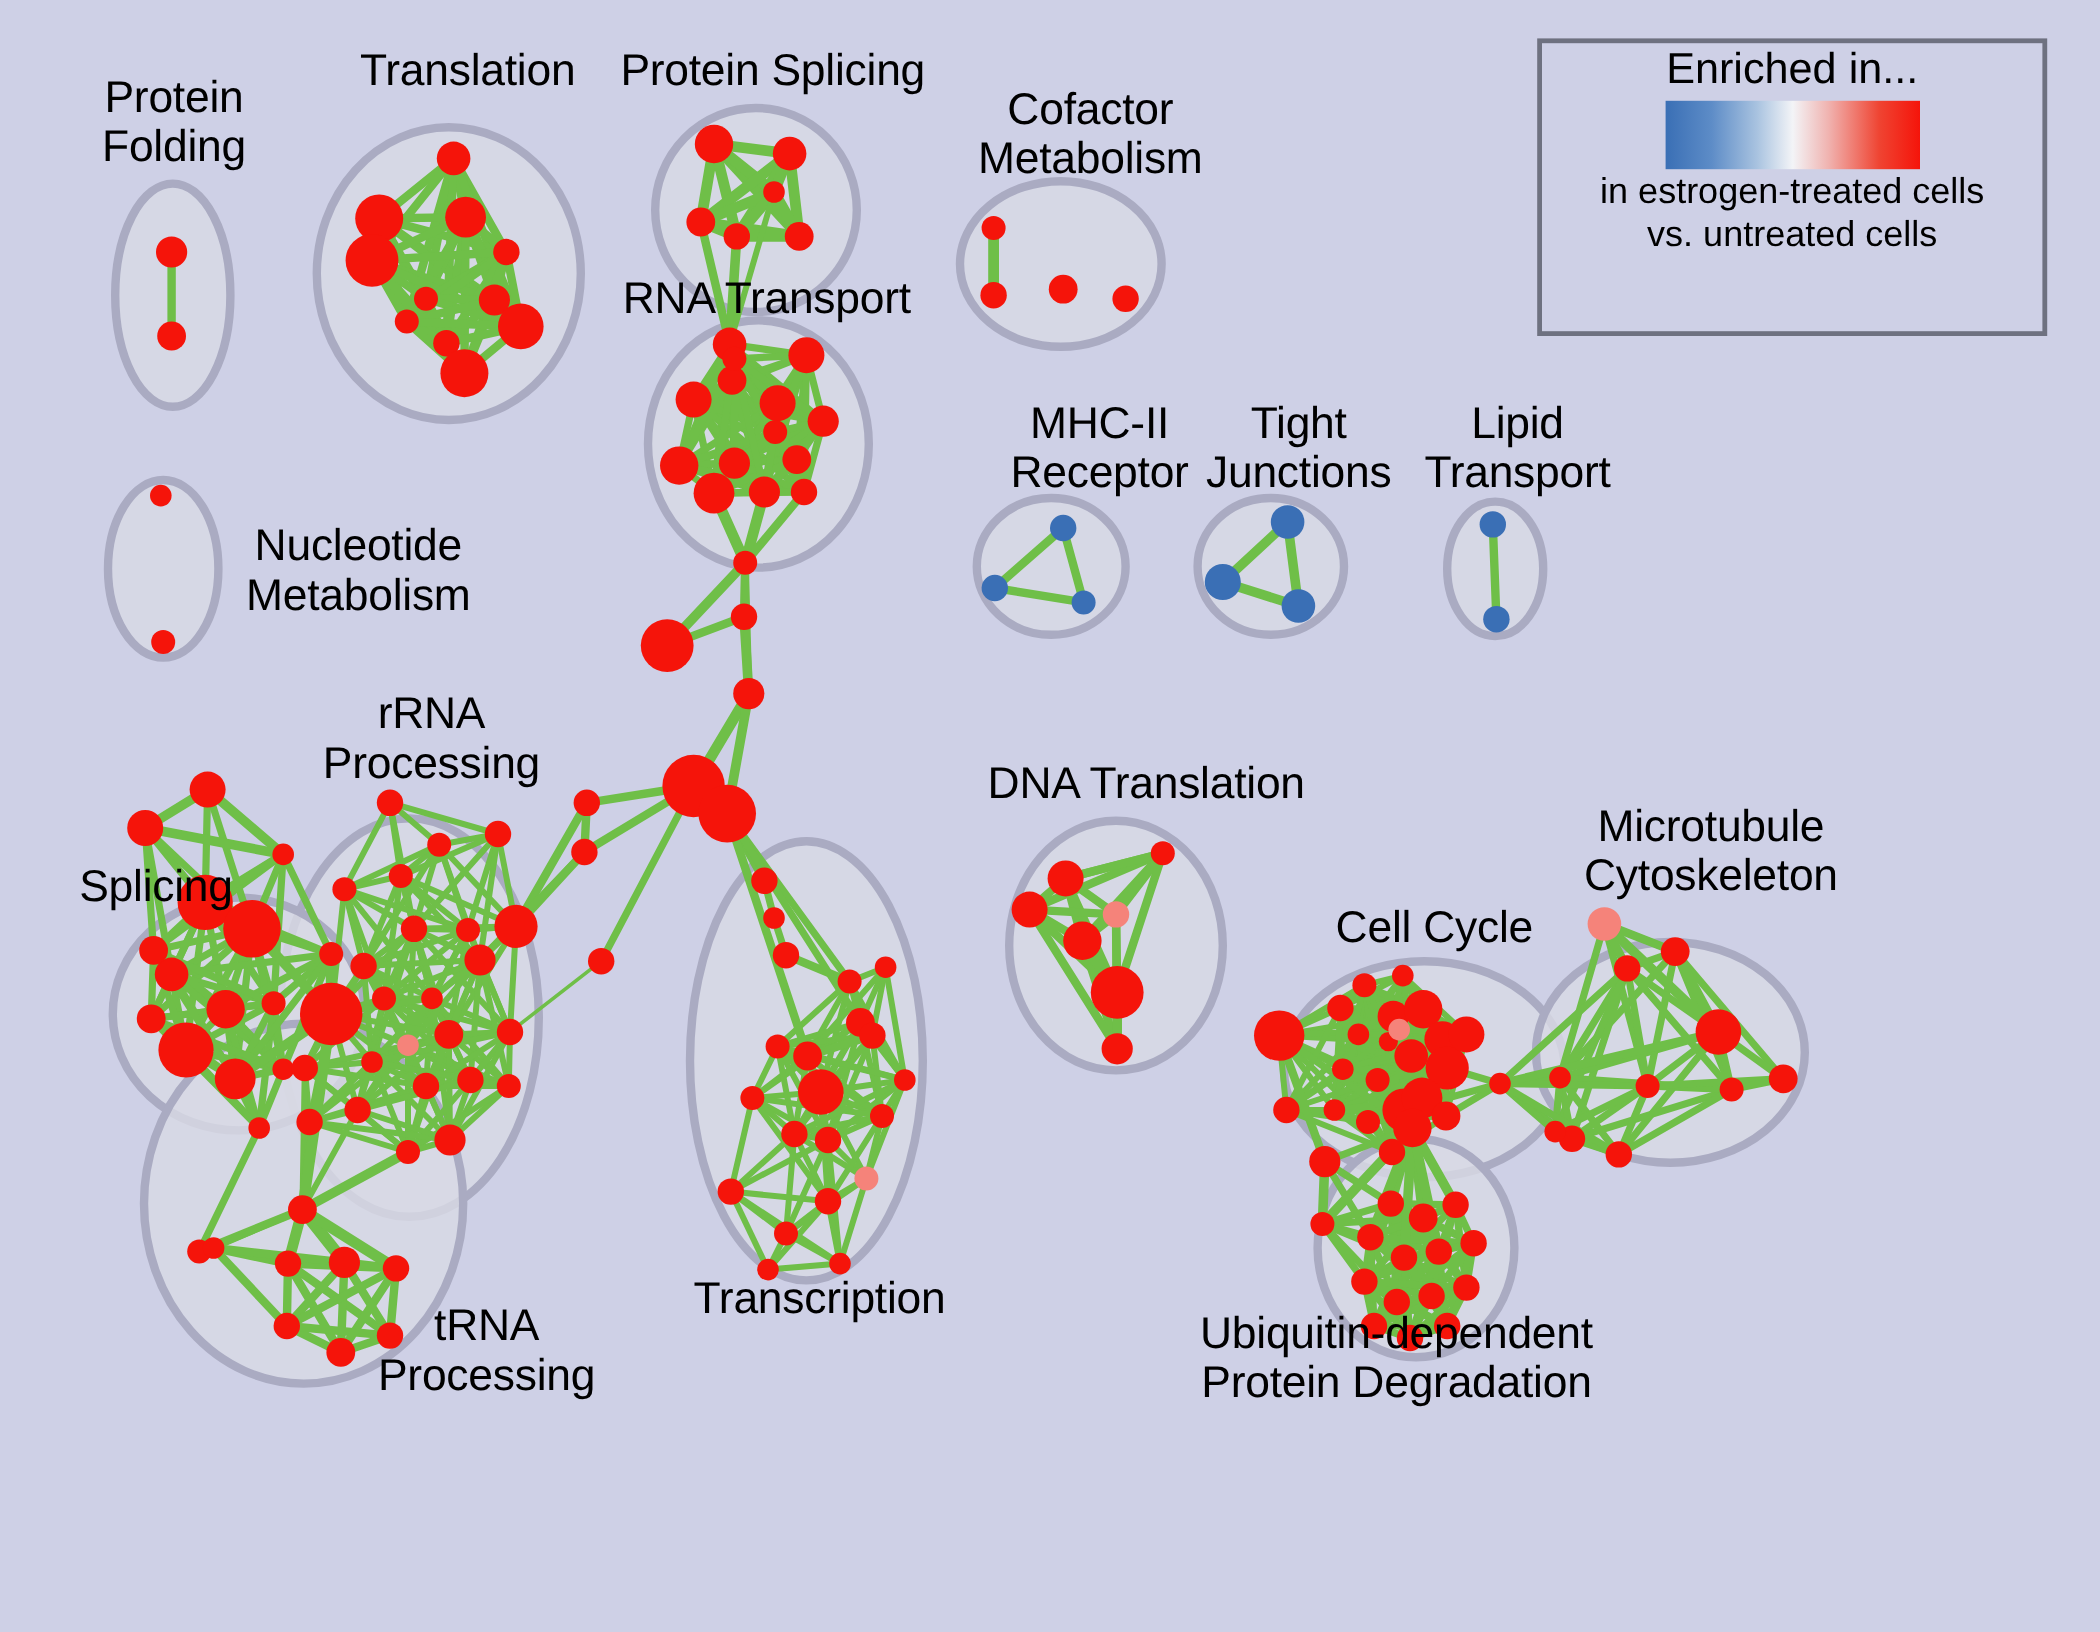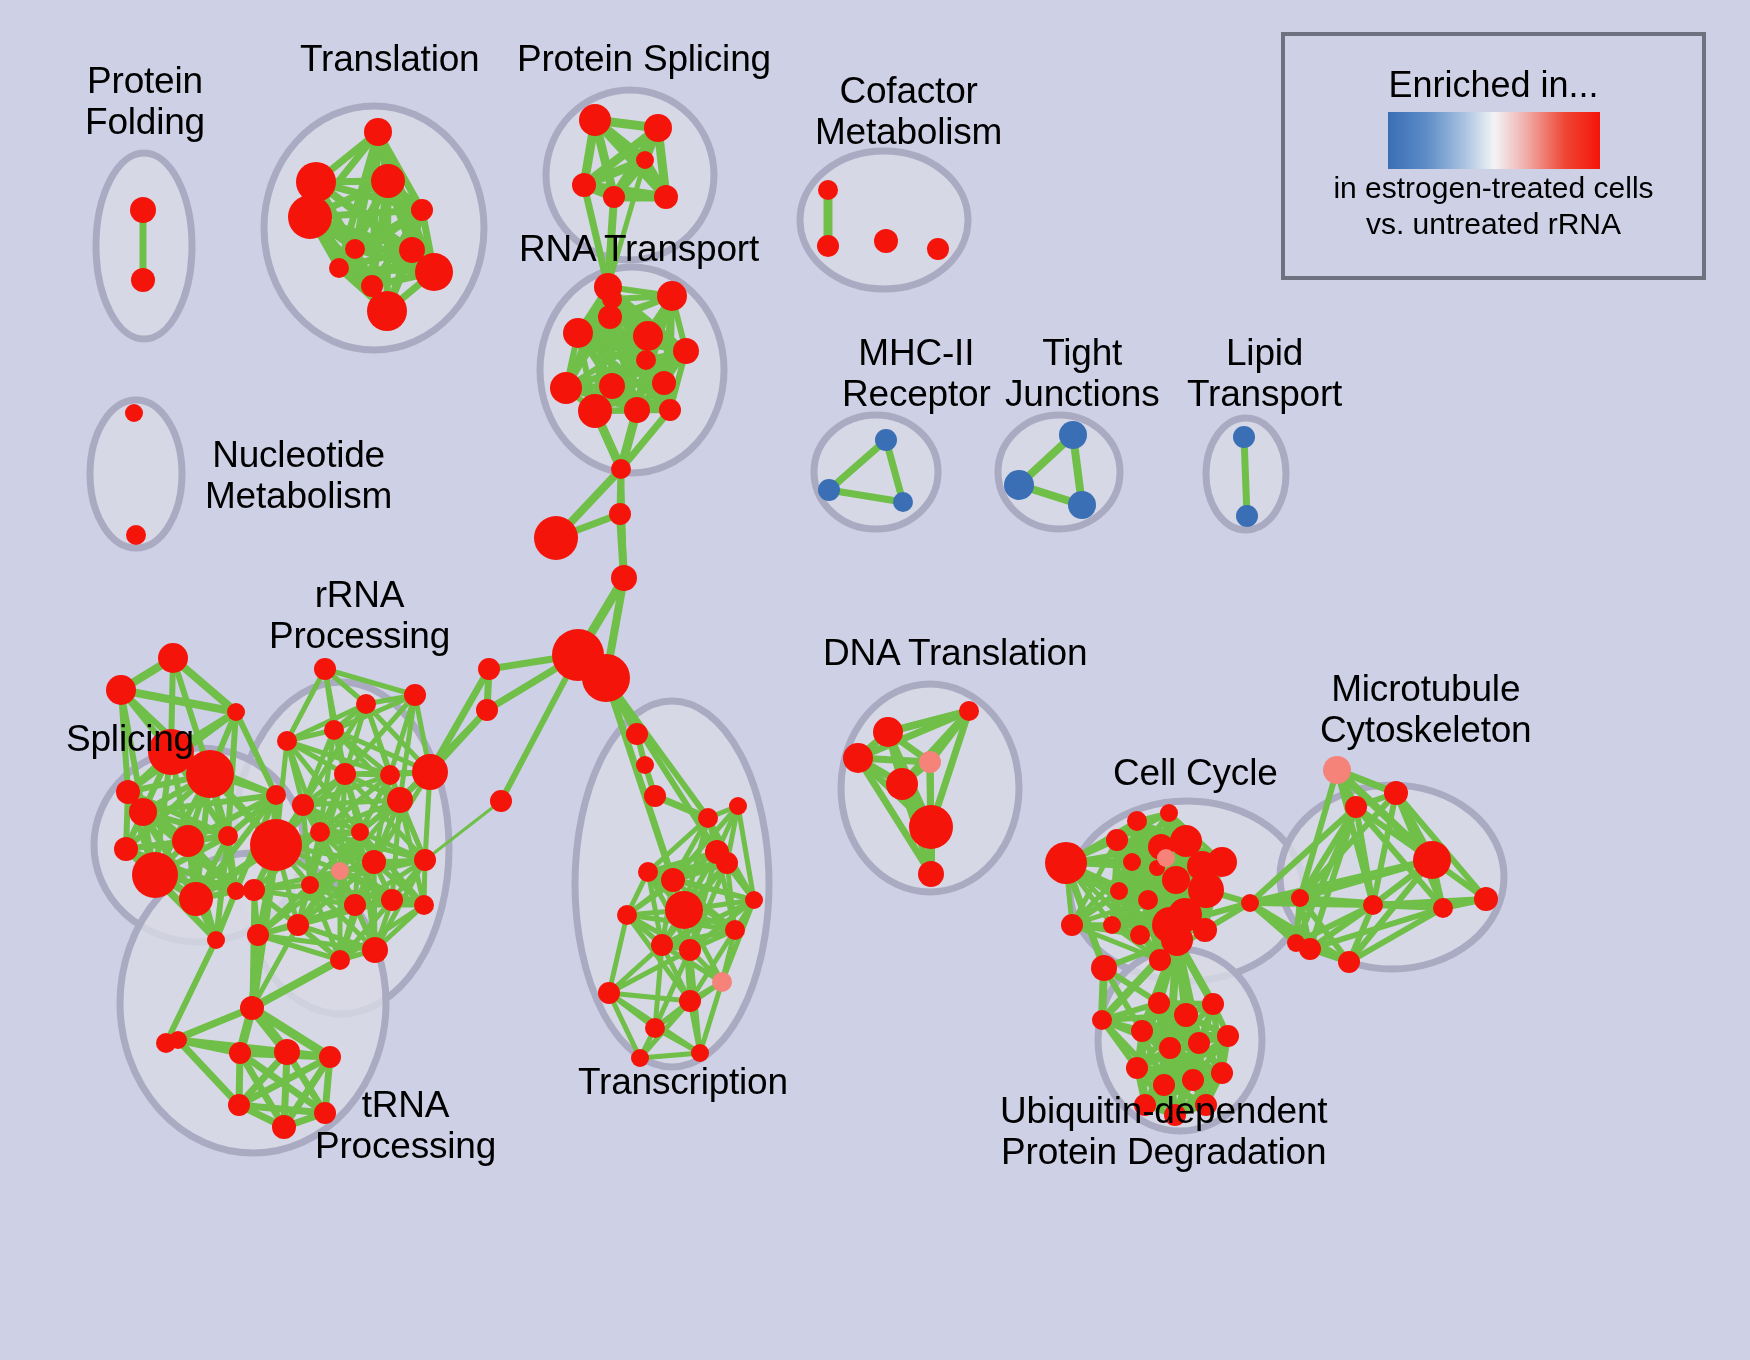--- a/index.html
+++ b/index.html
@@ -23,21 +23,21 @@
   }
   .legend{
     position:absolute;
     left:1281px;top:32px;
     width:425px;height:248px;
     background:#ced0e6;
     border:4px solid #6e7180;
     box-sizing:border-box;
     display:flex;flex-direction:column;
     align-items:center;
-    padding-top:28px;
+    padding-top:0;
   }
   .legend-title{font-size:36px;color:#000;margin-bottom:6px;}
   .legend-bar{
     width:212px;height:57px;
     background:linear-gradient(to right,#3a6fb5 0%,#5d8cc7 18%,#a9c3e0 36%,#f3f4f7 50%,#f0b3b0 64%,#ef4432 84%,#f5140a 100%);
   }
   .legend-ends{
     width:300px;display:flex;justify-content:space-between;
     font-size:35px;color:#000;margin-top:2px;
   }
@@ -1190,16 +1190,16 @@
       <div class="cluster-label" style="left: 1320px; top: 668px;">Microtubule
 Cytoskeleton</div>
       <div class="cluster-label" style="left: 1000px; top: 1090px;">Ubiquitin-dependent
 Protein Degradation</div>
     </div>
 
   <div class="legend">
     <div class="legend-title">Enriched in...</div>
     <div class="legend-bar"></div>
     <div class="legend-sub">in estrogen-treated cells</div>
-    <div class="legend-sub">vs. untreated rRNA</div>
+    <div class="legend-sub">vs. untreated cells</div>
   </div>
 
 </div>
 
 </body></html>

